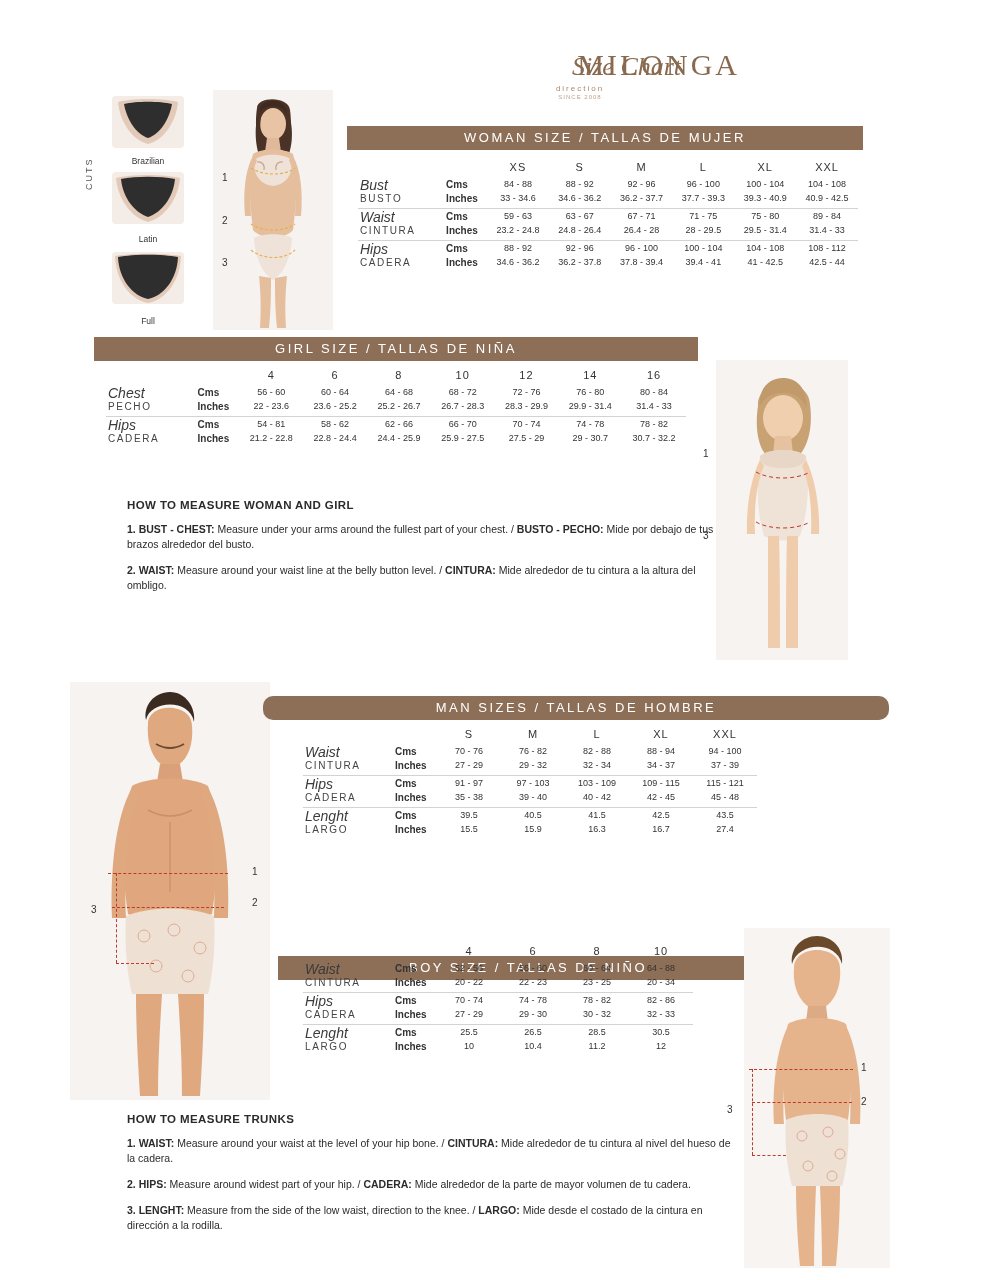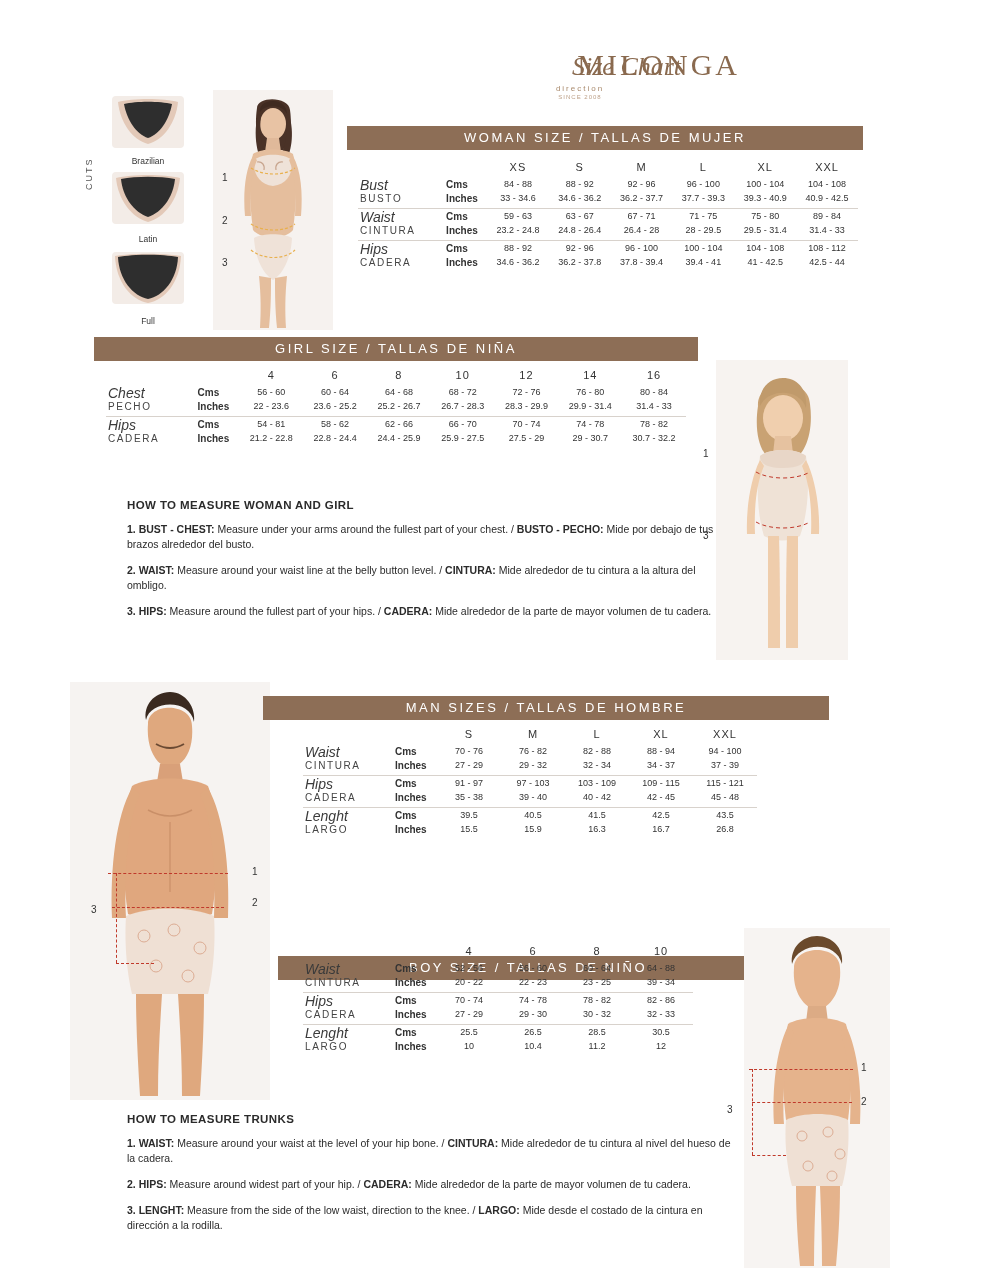--- a/index.html
+++ b/index.html
@@ -320,23 +320,20 @@
   <div class="num" style="left:703px;top:530px;">3</div>
 
   <div class="howto" style="left:99px;top:498px;width:600px;">
     <h4>HOW TO MEASURE WOMAN AND GIRL</h4>
     <p>
       <b>1. </b><b>BUST - CHEST:</b><span> Measure under your arms around the fullest part of your chest. / </span><b>BUSTO - PECHO:</b><span> Mide por debajo de tus brazos alrededor del busto.</span>
     </p>
     <p>
       <b>2. </b><b>WAIST:</b><span> Measure around your waist line at the belly button level. / </span><b>CINTURA:</b><span> Mide alrededor de tu cintura a la altura del ombligo.</span>
     </p>
-    <p>
-      <b>3. </b><b>HIPS:</b><span> Measure around the fullest part of your hips. / </span><b>CADERA:</b><span> Mide alrededor de la parte de mayor volumen de tu cadera.</span>
-    </p>
   </div>
 
   <div class="photo" style="left:70px;top:682px;width:200px;height:418px;">
     <svg width="200" height="418" viewBox="0 0 200 418">
       <rect width="200" height="418" fill="#f6f3f1"></rect>
 
       <path d="M78,42 C78,20 122,20 122,44 C124,68 114,84 100,86 C86,84 76,66 78,42 Z" fill="#dfa87e"></path>
       <path d="M76,38 C80,18 120,16 124,40 C126,26 116,10 100,10 C84,10 73,24 76,38 Z" fill="#3a2a20"></path>
       <path d="M86,62 q14,8 28,0" stroke="#6b4a33" fill="none" stroke-width="2"></path>
 
@@ -365,21 +362,21 @@
   </div>
 
   <div class="dash-h" style="left:108px;top:873px;width:120px;border-color:#c0392b;"></div>
   <div class="dash-h" style="left:112px;top:907px;width:112px;border-color:#c0392b;"></div>
   <div class="dash-v" style="left:116px;top:873px;height:90px;border-color:#c0392b;"></div>
   <div class="dash-h" style="left:116px;top:963px;width:38px;border-color:#c0392b;"></div>
   <div class="num" style="left:252px;top:866px;">1</div>
   <div class="num" style="left:252px;top:897px;">2</div>
   <div class="num" style="left:91px;top:904px;">3</div>
 
-  <div class="bar" style="left:263px;top:696px;width:566px;">MAN SIZES / TALLAS DE HOMBRE</div>
+  <div class="bar" style="left:263px;top:696px;width:626px;border-radius:10px;">MAN SIZES / TALLAS DE HOMBRE</div>
 
   <div class="tbl" style="left:303px;top:727px;width:510px;">
     <table>
       <tbody>
           <tr class="szhdr">
         <td class="rowlabel"></td>
             <td class="unit"></td>
         <td class="val">S</td>
         <td class="val">M</td>
         <td class="val">L</td>
@@ -446,21 +443,21 @@
         <td class="val">41.5</td>
         <td class="val">42.5</td>
         <td class="val">43.5</td>
       </tr>
       <tr>
         <td class="unit">Inches</td>
         <td class="val">15.5</td>
         <td class="val">15.9</td>
         <td class="val">16.3</td>
         <td class="val">16.7</td>
-        <td class="val">26.8</td>
+        <td class="val">27.4</td>
       </tr>
     </tbody>
       </table>
   </div>
 
   <div class="bar" style="left:278px;top:956px;width:500px;">BOY SIZE / TALLAS DE NIÑO</div>
 
   <div class="tbl" style="left:303px;top:944px;width:440px;">
     <table>
       <tbody>
@@ -482,21 +479,21 @@
         <td class="val">52 - 56</td>
         <td class="val">56 - 60</td>
         <td class="val">60 - 64</td>
         <td class="val">64 - 88</td>
       </tr>
       <tr>
         <td class="unit">Inches</td>
         <td class="val">20 - 22</td>
         <td class="val">22 - 23</td>
         <td class="val">23 - 25</td>
-        <td class="val">39 - 34</td>
+        <td class="val">20 - 34</td>
       </tr>
       <tr class="sep">
             <td colspan="6"></td>
           </tr>
 
       <tr>
         <td class="rowlabel" rowspan="2">
           <span class="script">Hips</span>
           <span class="caps">CADERA</span>
         </td>

